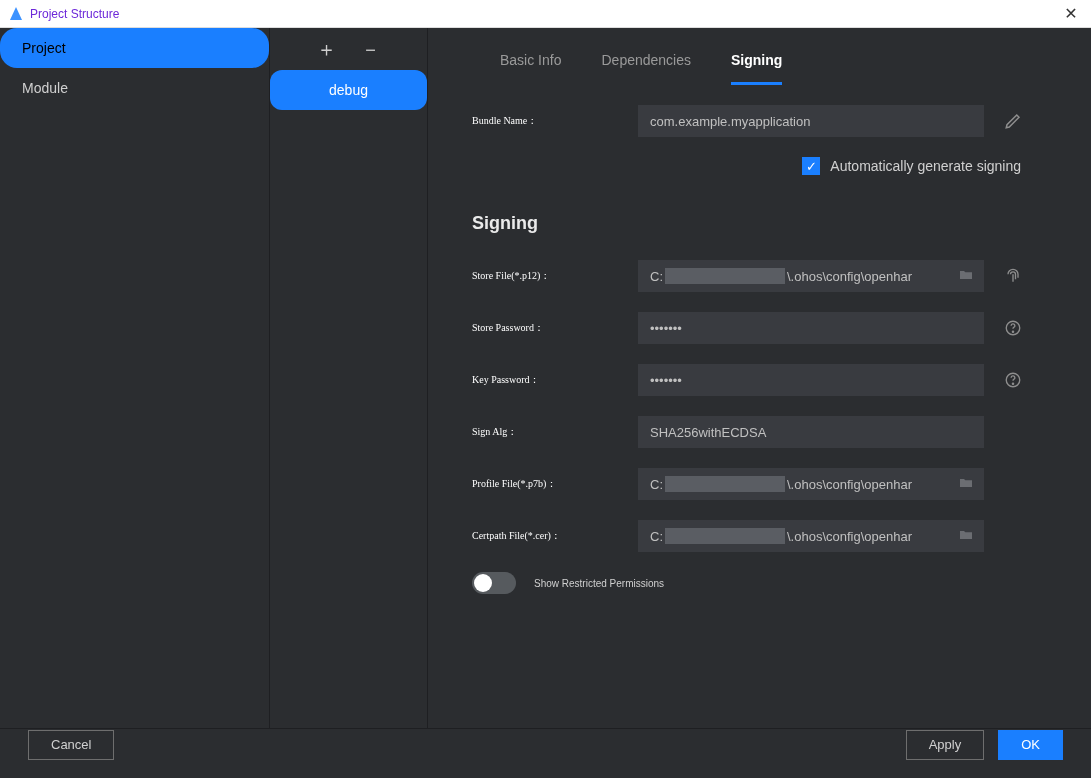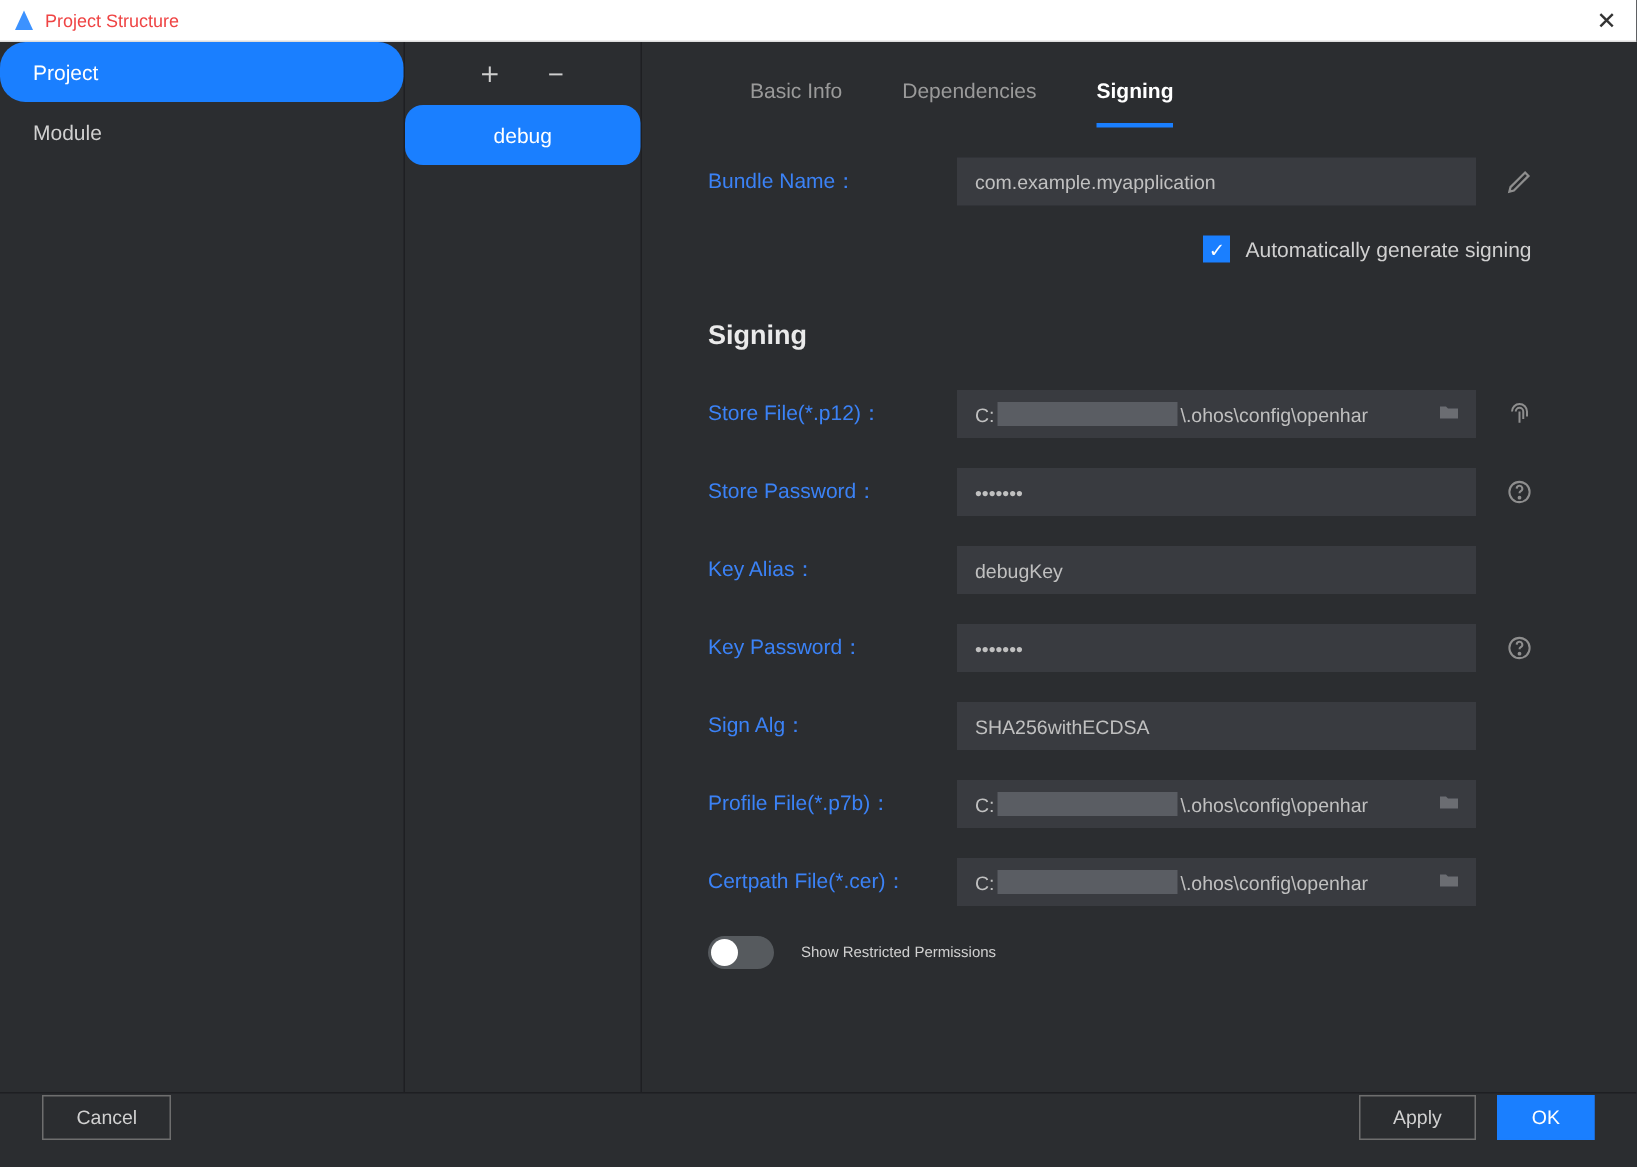--- a/index.html
+++ b/index.html
@@ -20,21 +20,21 @@
     display: flex;
     align-items: center;
     padding: 0 8px;
     color: #333;
     border-bottom: 1px solid #ddd;
   }
   .titlebar .app-icon {
     width: 16px; height: 16px; margin-right: 6px;
     display: inline-flex; align-items: center; justify-content: center;
   }
-  .titlebar .title { font-size: 12px; color: #ef4444; }
+  .titlebar .title { font-size: 12px; color: #6d28d9; }
   .titlebar .close {
     margin-left: auto; font-size: 16px; color: #333; cursor: pointer;
     width: 24px; text-align: center;
   }
 
   
   .main {
     display: flex;
     height: calc(100% - 28px - 50px);
   }
@@ -45,21 +45,21 @@
     border-right: 1px solid #1e1f22;
   }
   .sidebar-left .item {
     padding: 12px 22px;
     font-size: 14px;
     color: #d0d0d0;
     cursor: pointer;
   }
   .sidebar-left .item.active {
     background: #1a7fff;
-    color: #ffffff;
+    color: #000000;
     border-radius: 17px;
   }
 
   .config-col {
     width: 158px;
     background: #2b2d30;
     border-right: 1px solid #1e1f22;
     display: flex;
     flex-direction: column;
   }
@@ -116,22 +116,23 @@
   }
 
   .form-row {
     display: flex;
     align-items: center;
     margin-bottom: 20px;
     padding-left: 14px;
   }
   .form-label {
     width: 166px;
-    font-size: 14px;
-    color: #3b82f6;
+    font-size: 10px;
+    color: #ffffff;
+    font-family: Liberation Serif, serif;
   }
   .form-input {
     flex: 0 0 346px;
     height: 32px;
     background: #393b40;
     border: none;
     color: #c0c0c0;
     padding: 0 12px;
     font-size: 13px;
     display: flex;
@@ -327,24 +328,20 @@
       <div class="form-input">•••••••</div>
       <span class="action-icon">
         <svg viewBox="0 0 24 24" width="18" height="18" fill="none" stroke="#8e8e8e" stroke-width="1.8">
             <circle cx="12" cy="12" r="9"></circle>
             <path d="M9.5 9a2.5 2.5 0 1 1 3.5 2.3c-.8.4-1 1-1 1.7"></path>
             <circle cx="12" cy="17" r="0.8" fill="#8e8e8e"></circle>
           </svg>
       </span>
     </div>
 
-    <div class="form-row">
-      <div class="form-label">Key Alias：</div>
-      <div class="form-input">debugKey</div>
-    </div>
 
     <div class="form-row">
       <div class="form-label">Key Password：</div>
       <div class="form-input">•••••••</div>
       <span class="action-icon">
         <svg viewBox="0 0 24 24" width="18" height="18" fill="none" stroke="#8e8e8e" stroke-width="1.8">
             <circle cx="12" cy="12" r="9"></circle>
             <path d="M9.5 9a2.5 2.5 0 1 1 3.5 2.3c-.8.4-1 1-1 1.7"></path>
             <circle cx="12" cy="17" r="0.8" fill="#8e8e8e"></circle>
           </svg>

